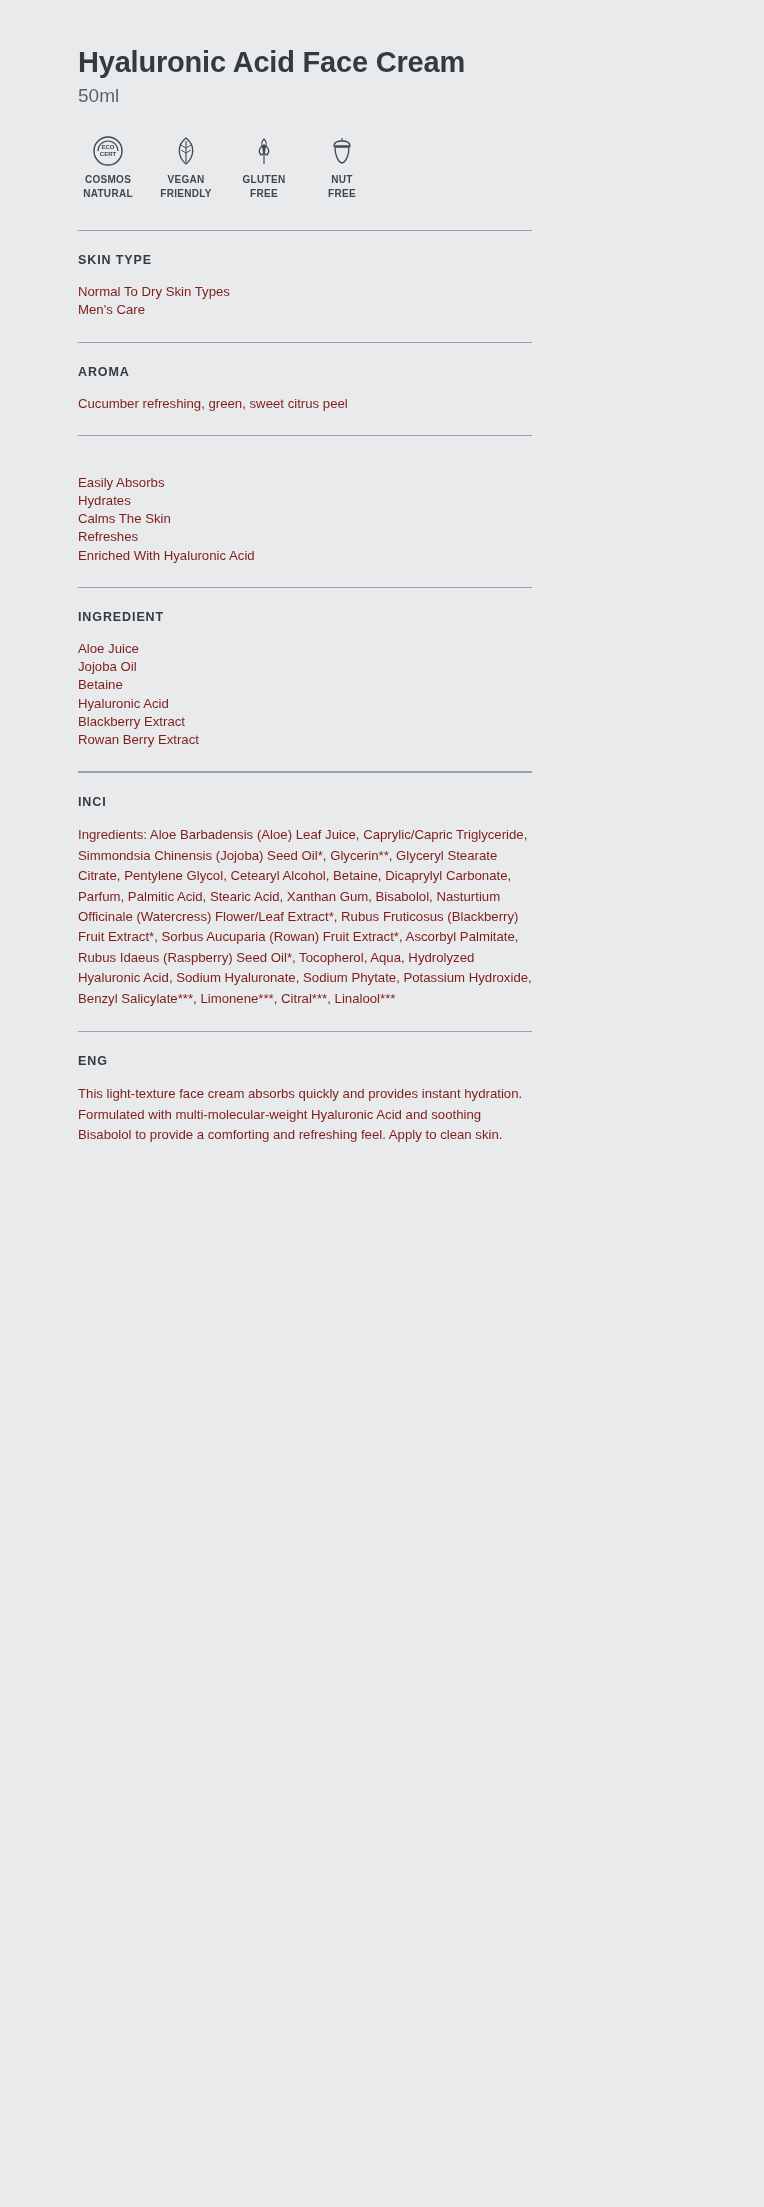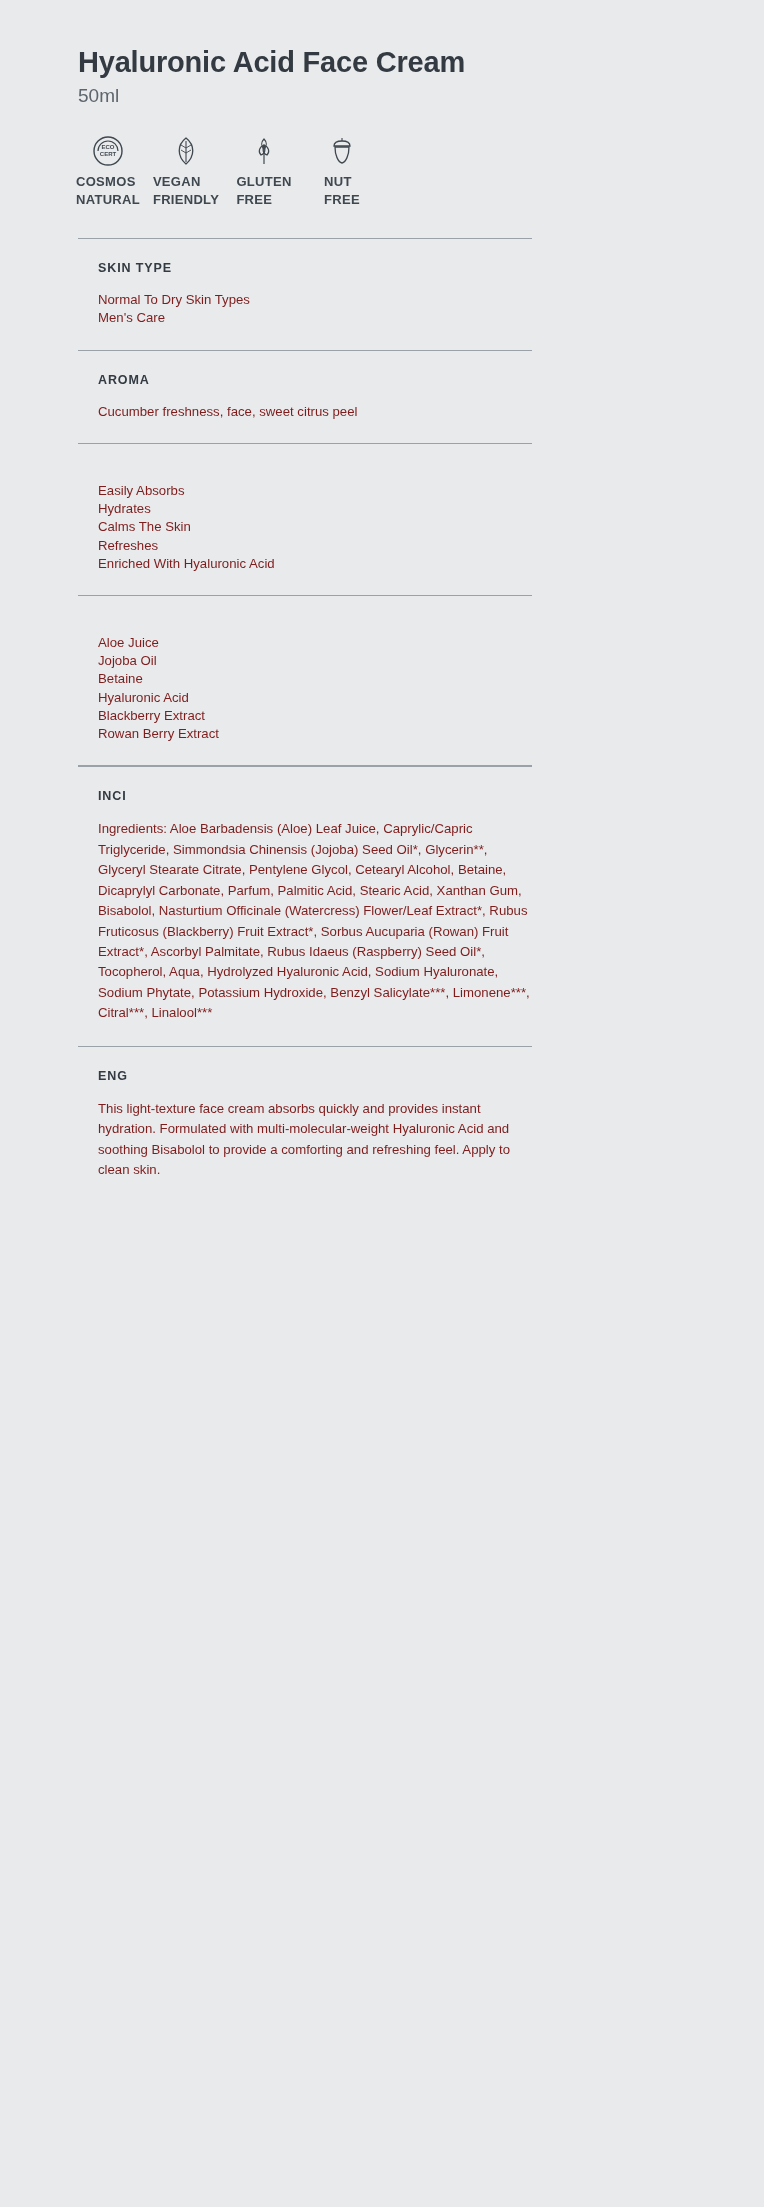--- a/index.html
+++ b/index.html
@@ -52,43 +52,42 @@
     align-items: center;
   }
   .badge-mark {
     height: 34px;
     display: flex;
     align-items: center;
     justify-content: center;
   }
   .badge-label {
     margin-top: 5px;
-    font-size: 13px;
+    font-size: 10px;
     font-weight: bold;
     letter-spacing: 0.3px;
     line-height: 1.35;
-    text-align: left;
+    text-align: center;
     color: #3f474f;
     text-transform: uppercase;
     white-space: pre-line;
   }
 
   
   .rule {
     height: 1px;
     background: #9aa1a8;
     margin: 0;
   }
   .rule.top-rule { margin-top: 30px; }
 
   
   .section {
     padding-top: 22px;
     padding-bottom: 22px;
-    margin-left: 20px;
   }
   .section-title {
     font-size: 12.5px;
     font-weight: bold;
     letter-spacing: 0.9px;
     color: #333a42;
     text-transform: uppercase;
     margin: 0;
   }
   .section-body {
@@ -171,34 +170,35 @@
 
   <div class="section">
     <div class="section-title">SKIN TYPE</div>
     <div class="section-body">Normal To Dry Skin Types
 Men's Care</div>
   </div>
   <div class="rule"></div>
 
   <div class="section">
     <div class="section-title">AROMA</div>
-    <div class="section-body">Cucumber freshness, face, sweet citrus peel</div>
+    <div class="section-body">Cucumber refreshing, green, sweet citrus peel</div>
   </div>
   <div class="rule"></div>
 
   <div class="section">
     <div class="section-body">Easily Absorbs
 Hydrates
 Calms The Skin
 Refreshes
 Enriched With Hyaluronic Acid</div>
   </div>
   <div class="rule"></div>
 
   <div class="section">
+    <div class="section-title">INGREDIENT</div>
     <div class="section-body">Aloe Juice
 Jojoba Oil
 Betaine
 Hyaluronic Acid
 Blackberry Extract
 Rowan Berry Extract</div>
   </div>
   <div class="rule"></div>
 
   <div class="rule"></div>

